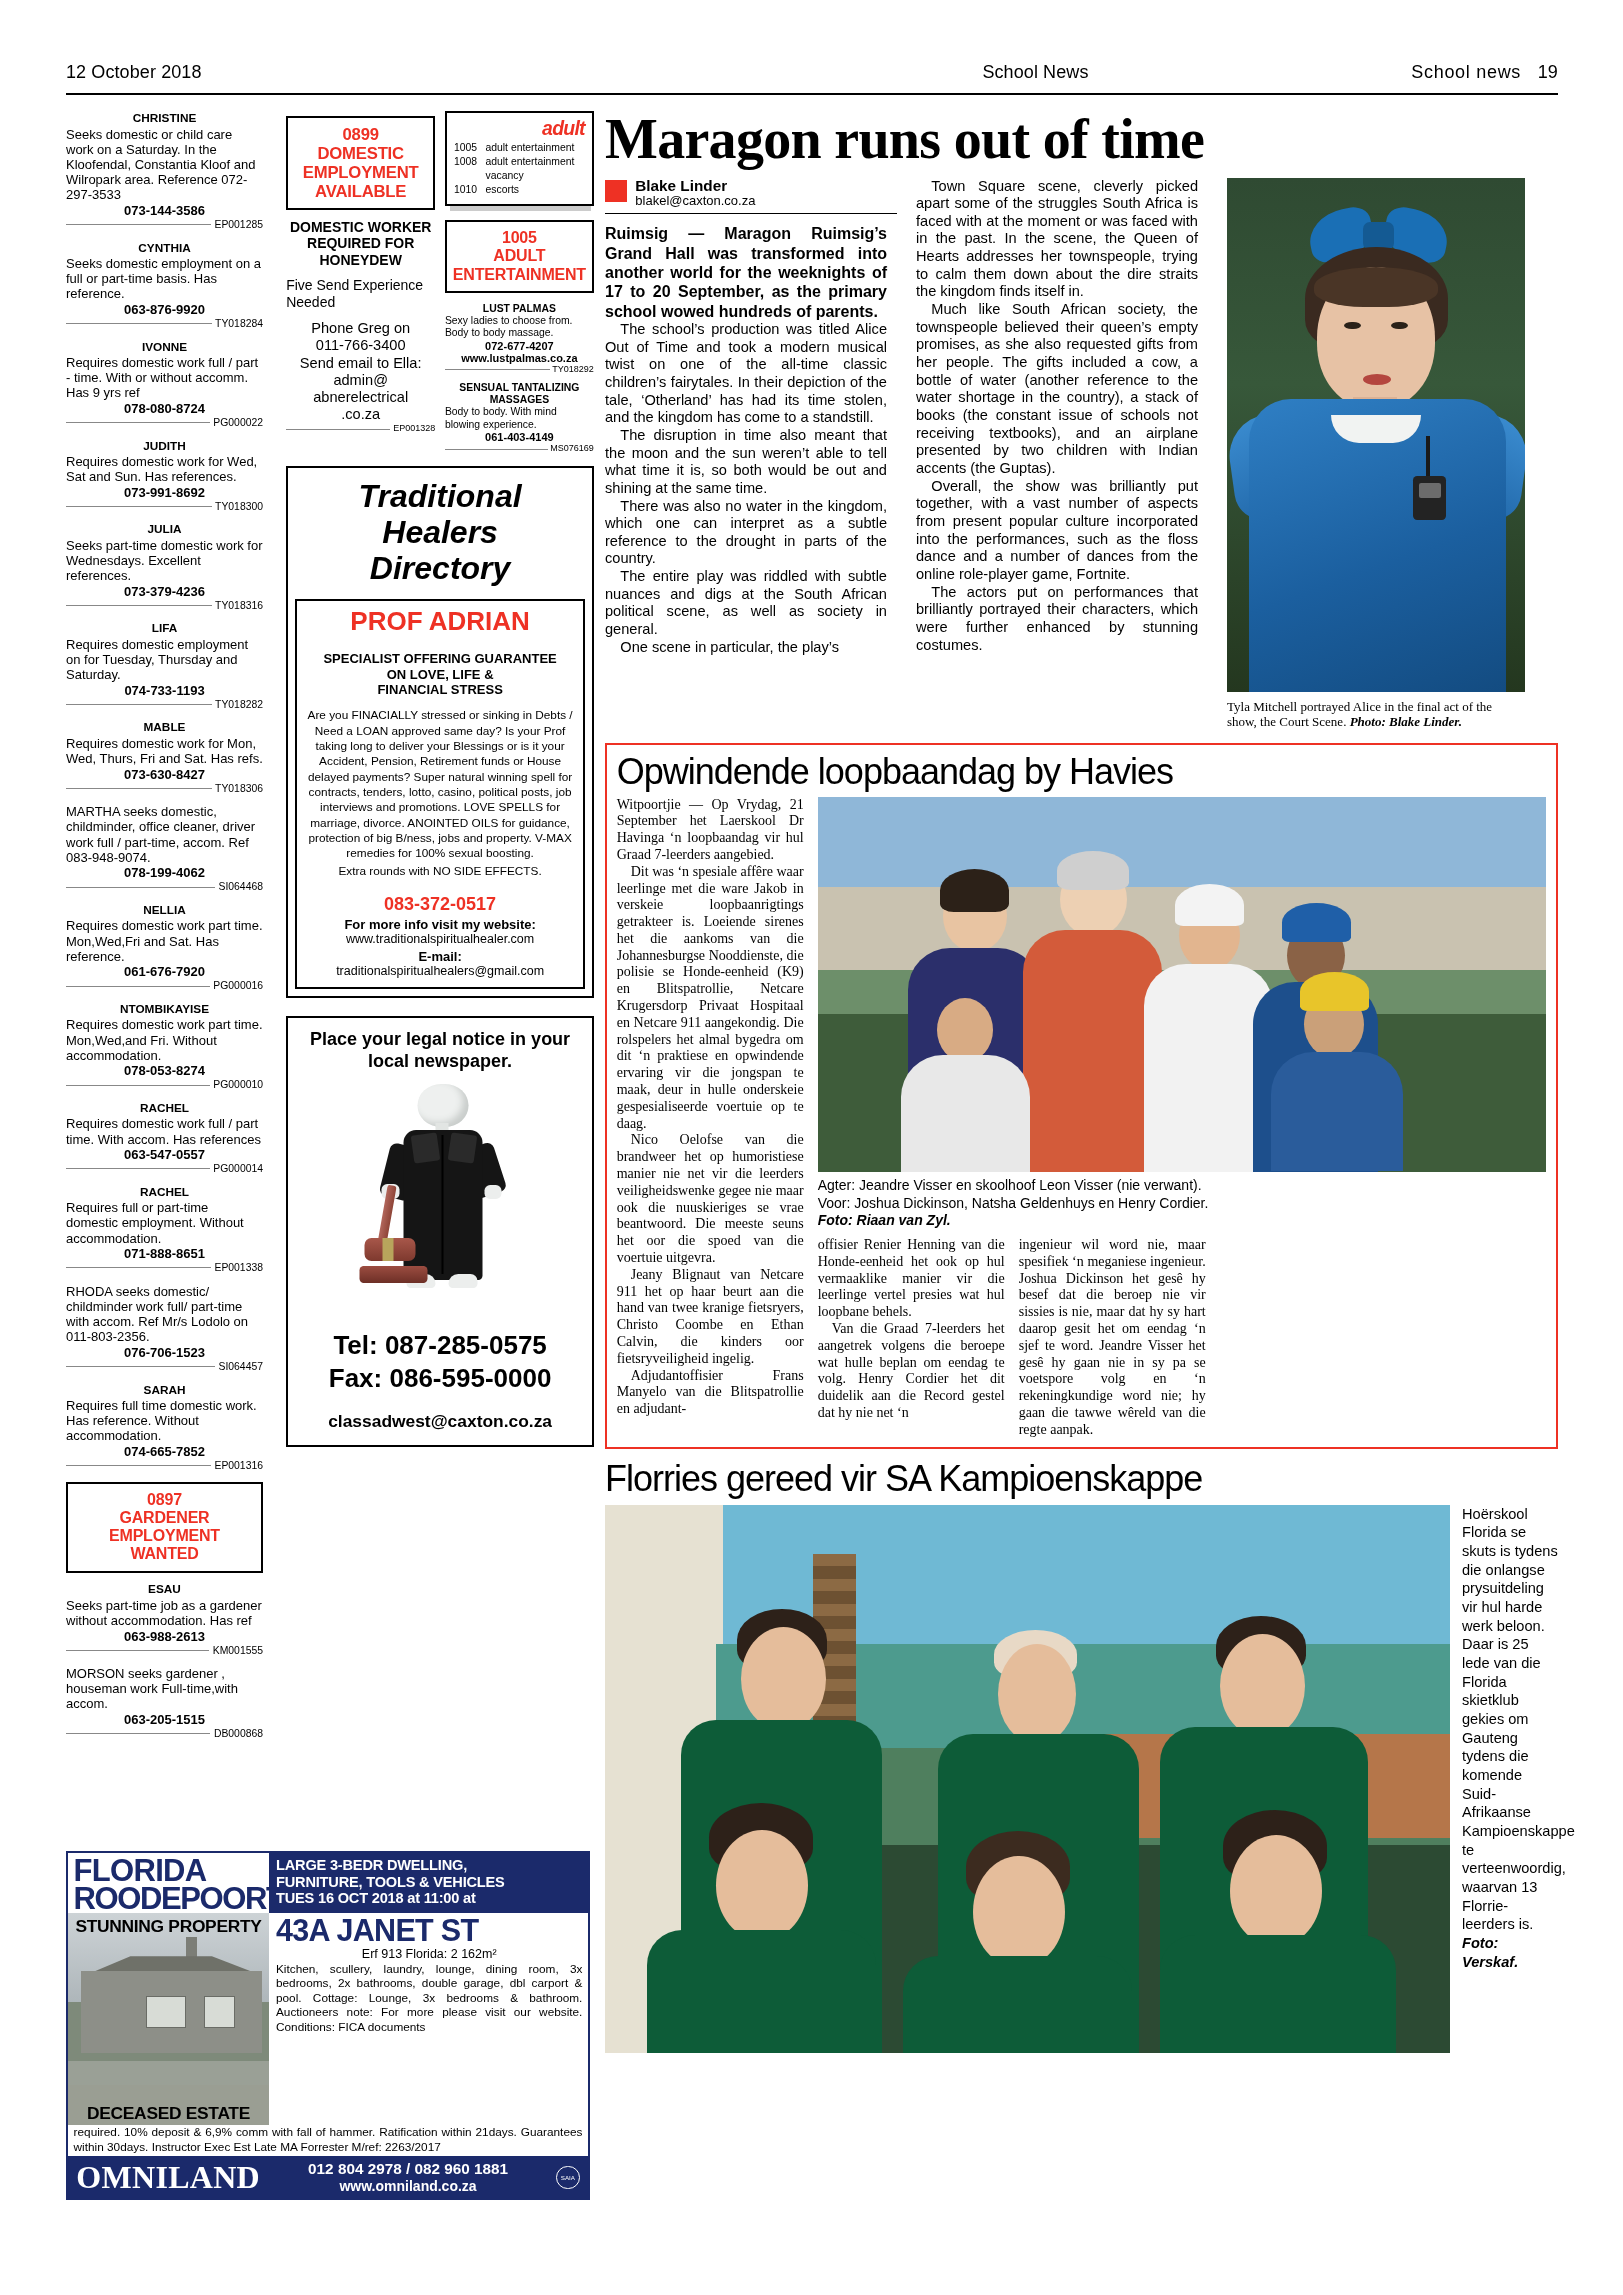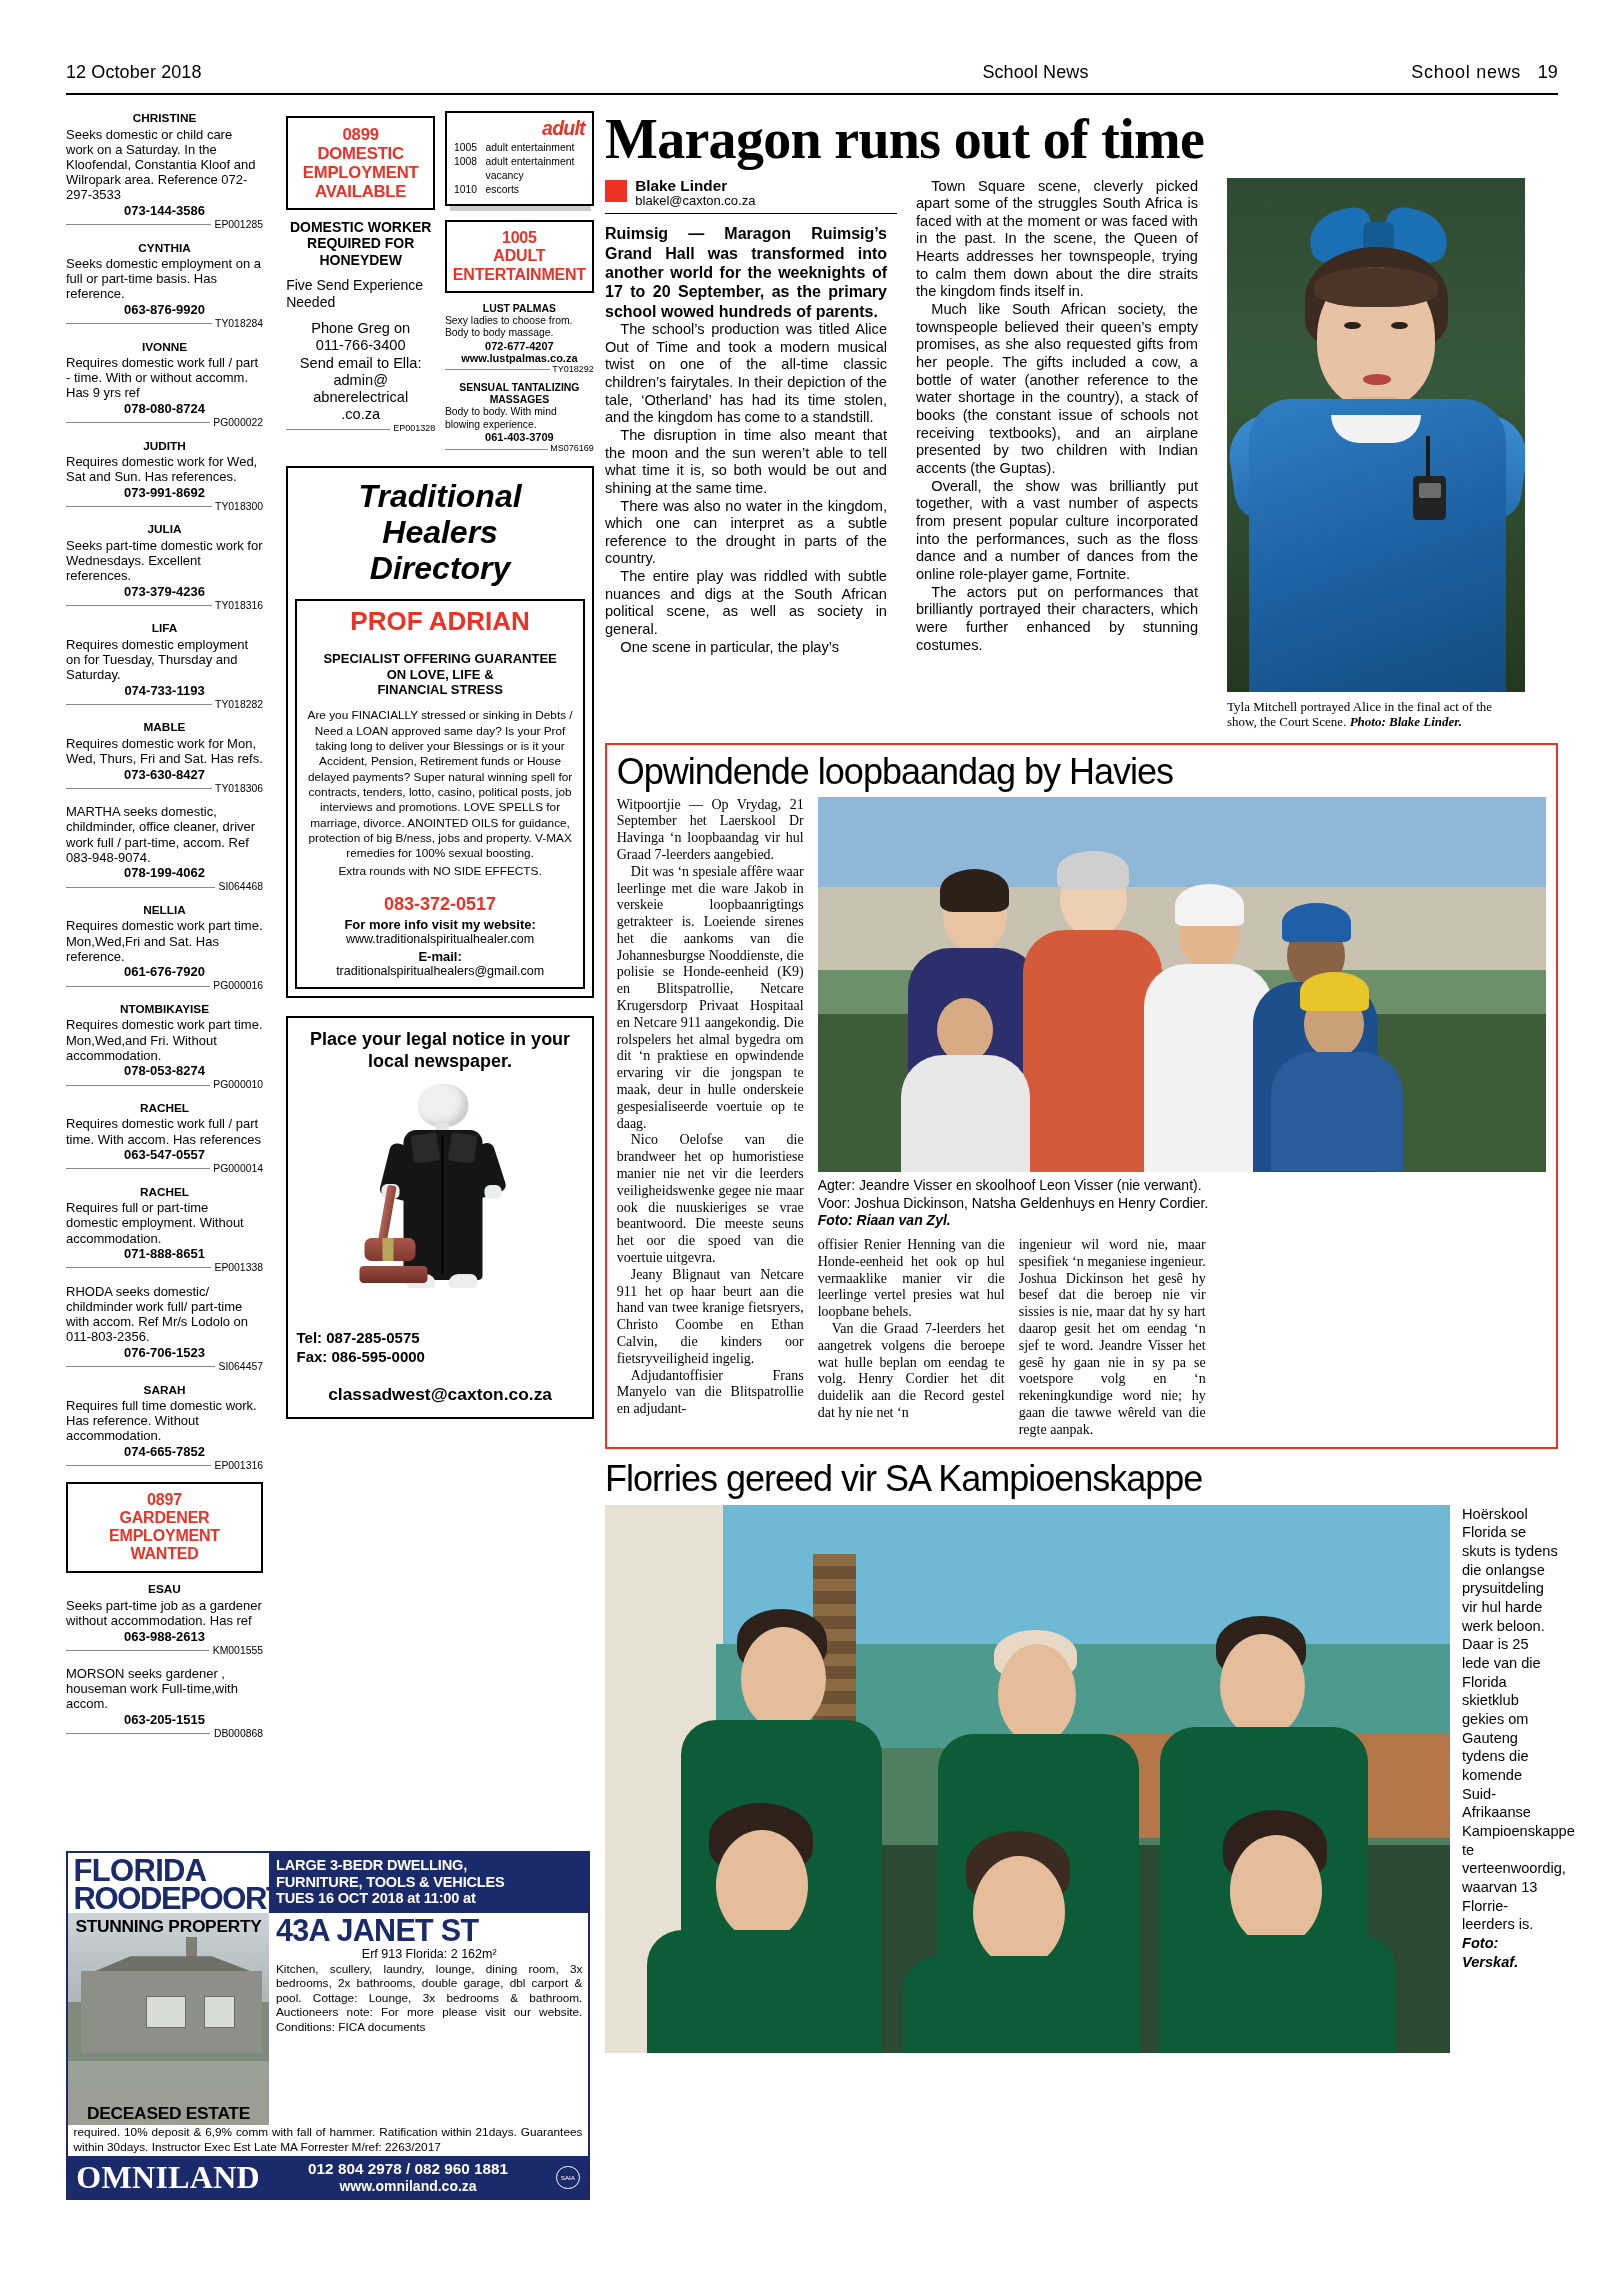--- a/index.html
+++ b/index.html
@@ -77,21 +77,21 @@
   .prof-phone { text-align:center; color:#ee3124; font-weight:bold; font-size:18px; margin-top:14px;}
   .prof-more { text-align:center; font-weight:bold; font-size:13px; margin-top:2.1px;}
   .prof-web { text-align:center; font-size:12.5px; }
   .prof-email { text-align:center; font-weight:bold; font-size:13px; margin-top:2.8px;}
   .prof-mail { text-align:center; font-size:12.5px; }
 
   
   .legal { border:2.1px solid #000; margin-top:18px; padding:11px 8.3px 12.5px 8.3px; }
   .legal-head { text-align:center; font-weight:bold; font-size:18px; line-height:1.2; }
   .legal-art { height:250px; position:relative; margin:4.2px 0 2.8px 0;}
-  .legal-tel { font-weight:bold; font-size:15px; line-height:1.25; }
+  .legal-tel { text-align:center; font-weight:bold; font-size:26px; line-height:1.25; }
   .legal-mail { text-align:center; font-weight:bold; font-size:17.4px; margin-top:16.7px;}
 
   
   .judge { position:absolute; left:50%; transform:translateX(-50%); top:4.2px; width:153px; height:243px;}
   .j-head { position:absolute; left:54px; top:2.8px; width:51px; height:43px;
      background:#eef0ef; border-radius:50%/55%; box-shadow: inset -5.6px -4.2px 7px #c9cdcb;}
   .j-neck { position:absolute; left:72px; top:42px; width:12.5px; height:11px; background:#e2e5e3;}
   .j-robe { position:absolute; left:40px; top:49px; width:79px; height:150px; background:#151515;
      border-radius:12.5px 12.5px 4.2px 4.2px;}
   .j-lapelL{ position:absolute; left:49px; top:53px; width:26px; height:28px; background:#2a2a2a;
@@ -440,21 +440,21 @@
               <div class="t">LUST PALMAS</div>
               <div class="b">Sexy ladies to choose from. Body to body massage.</div>
               <div class="p">072-677-4207</div>
               <div class="p">www.lustpalmas.co.za</div>
               <div class="mini-ref"><span class="line"></span><span>TY018292</span></div>
             </div>
 
             <div class="mini-ad">
               <div class="t">SENSUAL TANTALIZING MASSAGES</div>
               <div class="b">Body to body. With mind blowing experience.</div>
-              <div class="p">061-403-3709</div>
+              <div class="p">061-403-4149</div>
               <div class="mini-ref"><span class="line"></span><span>MS076169</span></div>
             </div>
           </div>
         </div>
 
         <div class="healers">
           <div class="healers-title">
             <div>Traditional</div>
             <div>Healers</div>
             <div>Directory</div>

